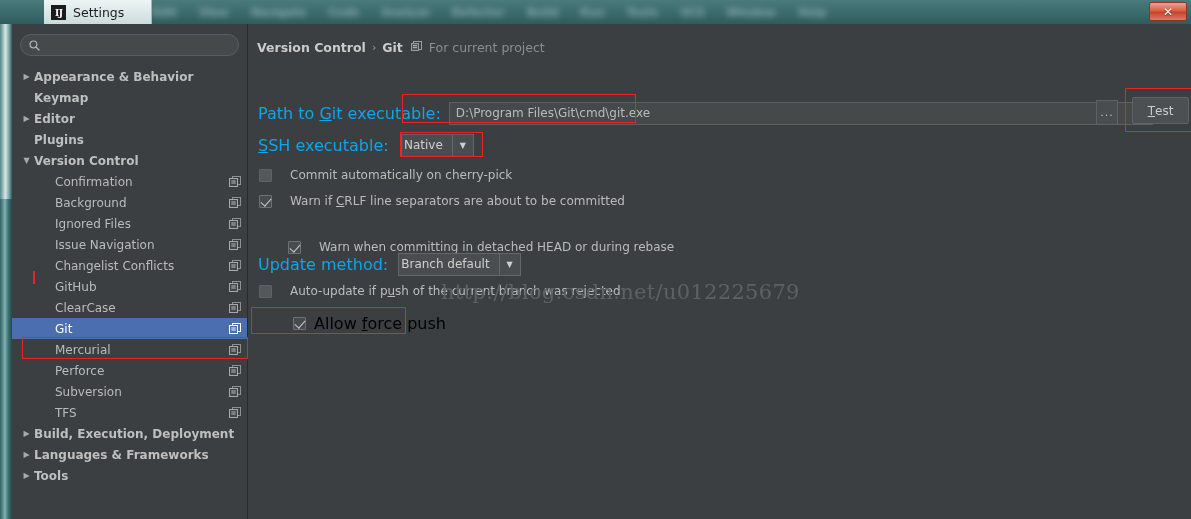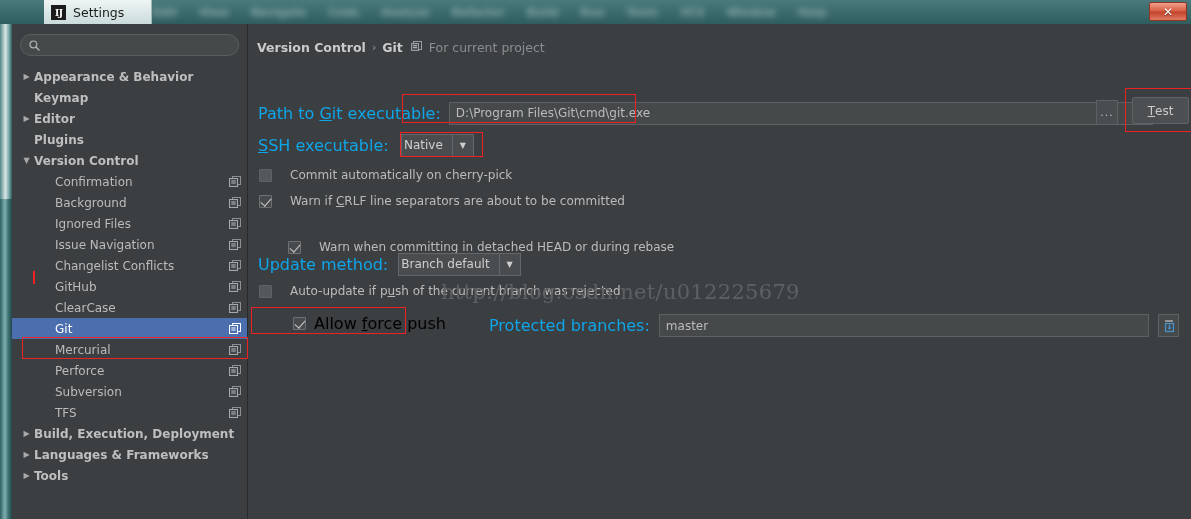--- a/index.html
+++ b/index.html
@@ -651,30 +651,16 @@
       </div>
 
       <div id="watermark">http://blog.csdn.net/u012225679</div>
 
       <div id="cb-force">
         <span class="cb checked"></span>
         <span class="cbtext"><span>Allow </span><span class="mn">f</span><span>orce push</span></span>
       </div>
       <div id="force-annot"></div>
 
-      <div id="row-protected">
-        <span class="row-label">Protected branches:</span>
-        <div id="protected-field">
-          <span>master</span>
-        </div>
-        <div id="protected-expand">
-          <svg width="14" height="14" viewBox="0 0 14 14">
-            <line x1="3" y1="2" x2="11" y2="2" stroke="#c4c6c8" stroke-width="1.2"></line>
-            <rect x="3.5" y="4.5" width="8" height="8" fill="none" stroke="#4a90c4" stroke-width="1.3"></rect>
-            <line x1="7.5" y1="5.5" x2="7.5" y2="10" stroke="#4a90c4" stroke-width="1.3"></line>
-            <path d="M5.3 8.4 L7.5 10.9 L9.7 8.4 Z" fill="#4a90c4"></path>
-          </svg>
-        </div>
-      </div>
 
     </div>
   </div>
 </div>
 
 </body></html>

